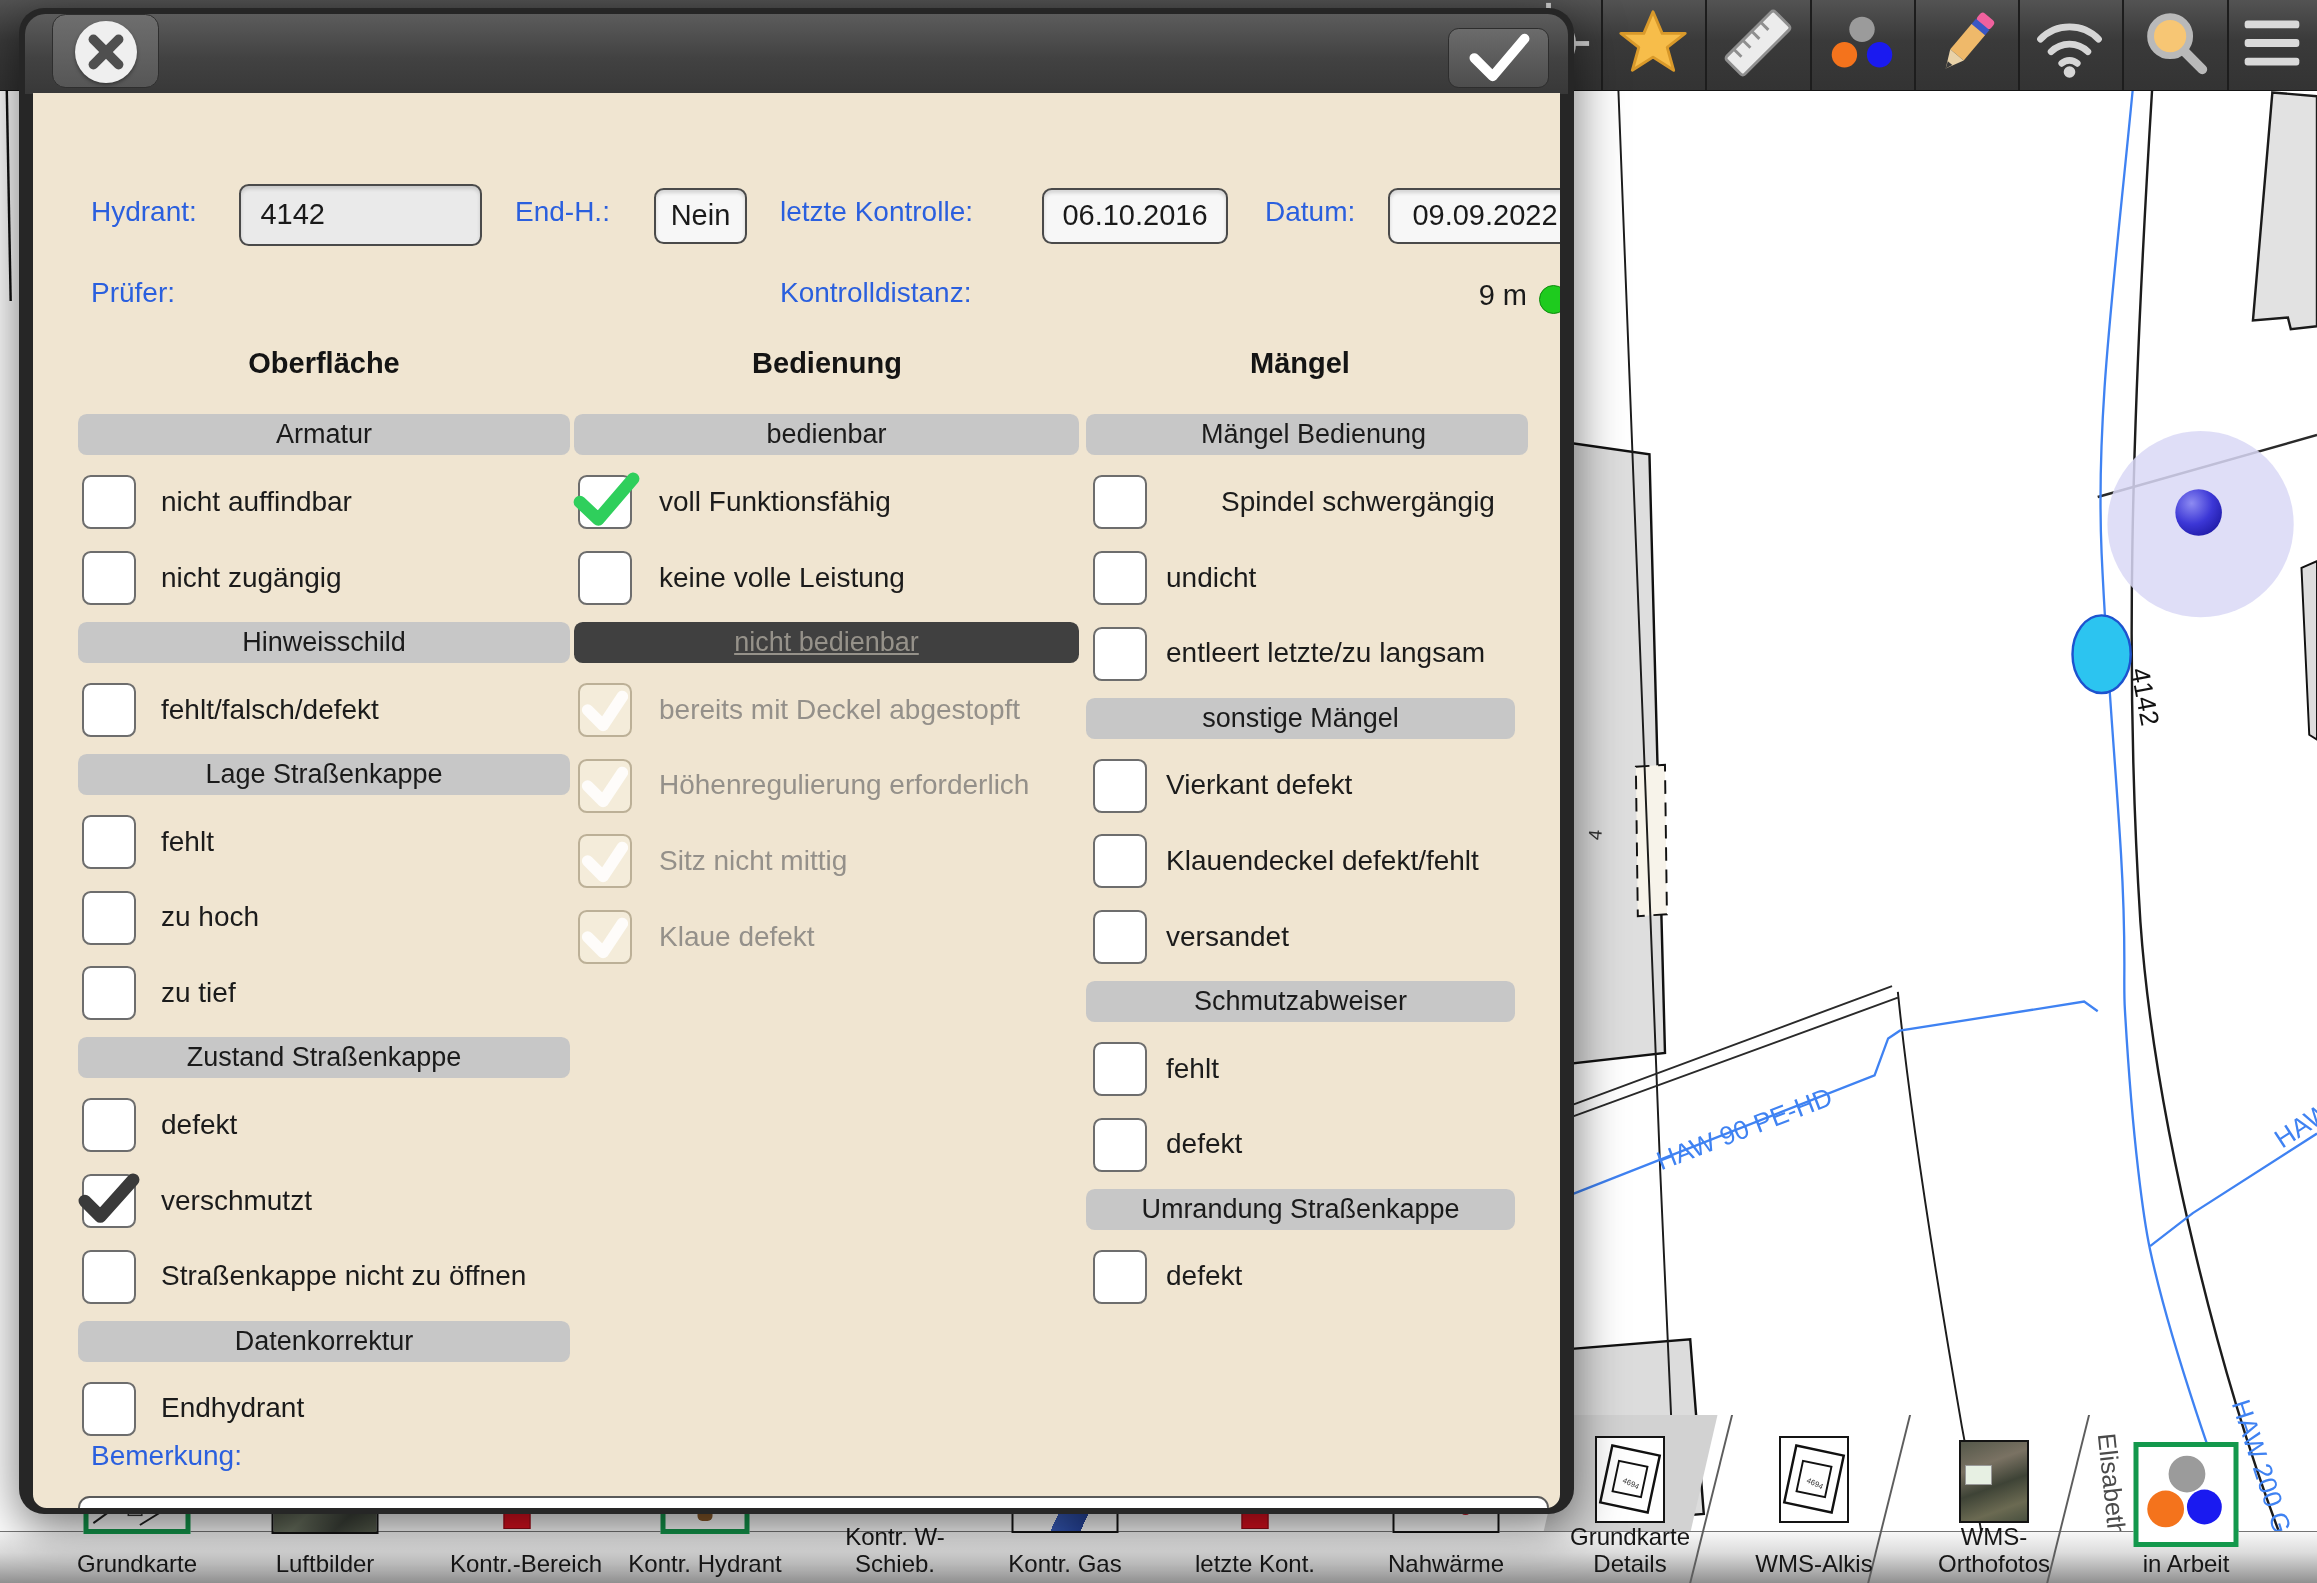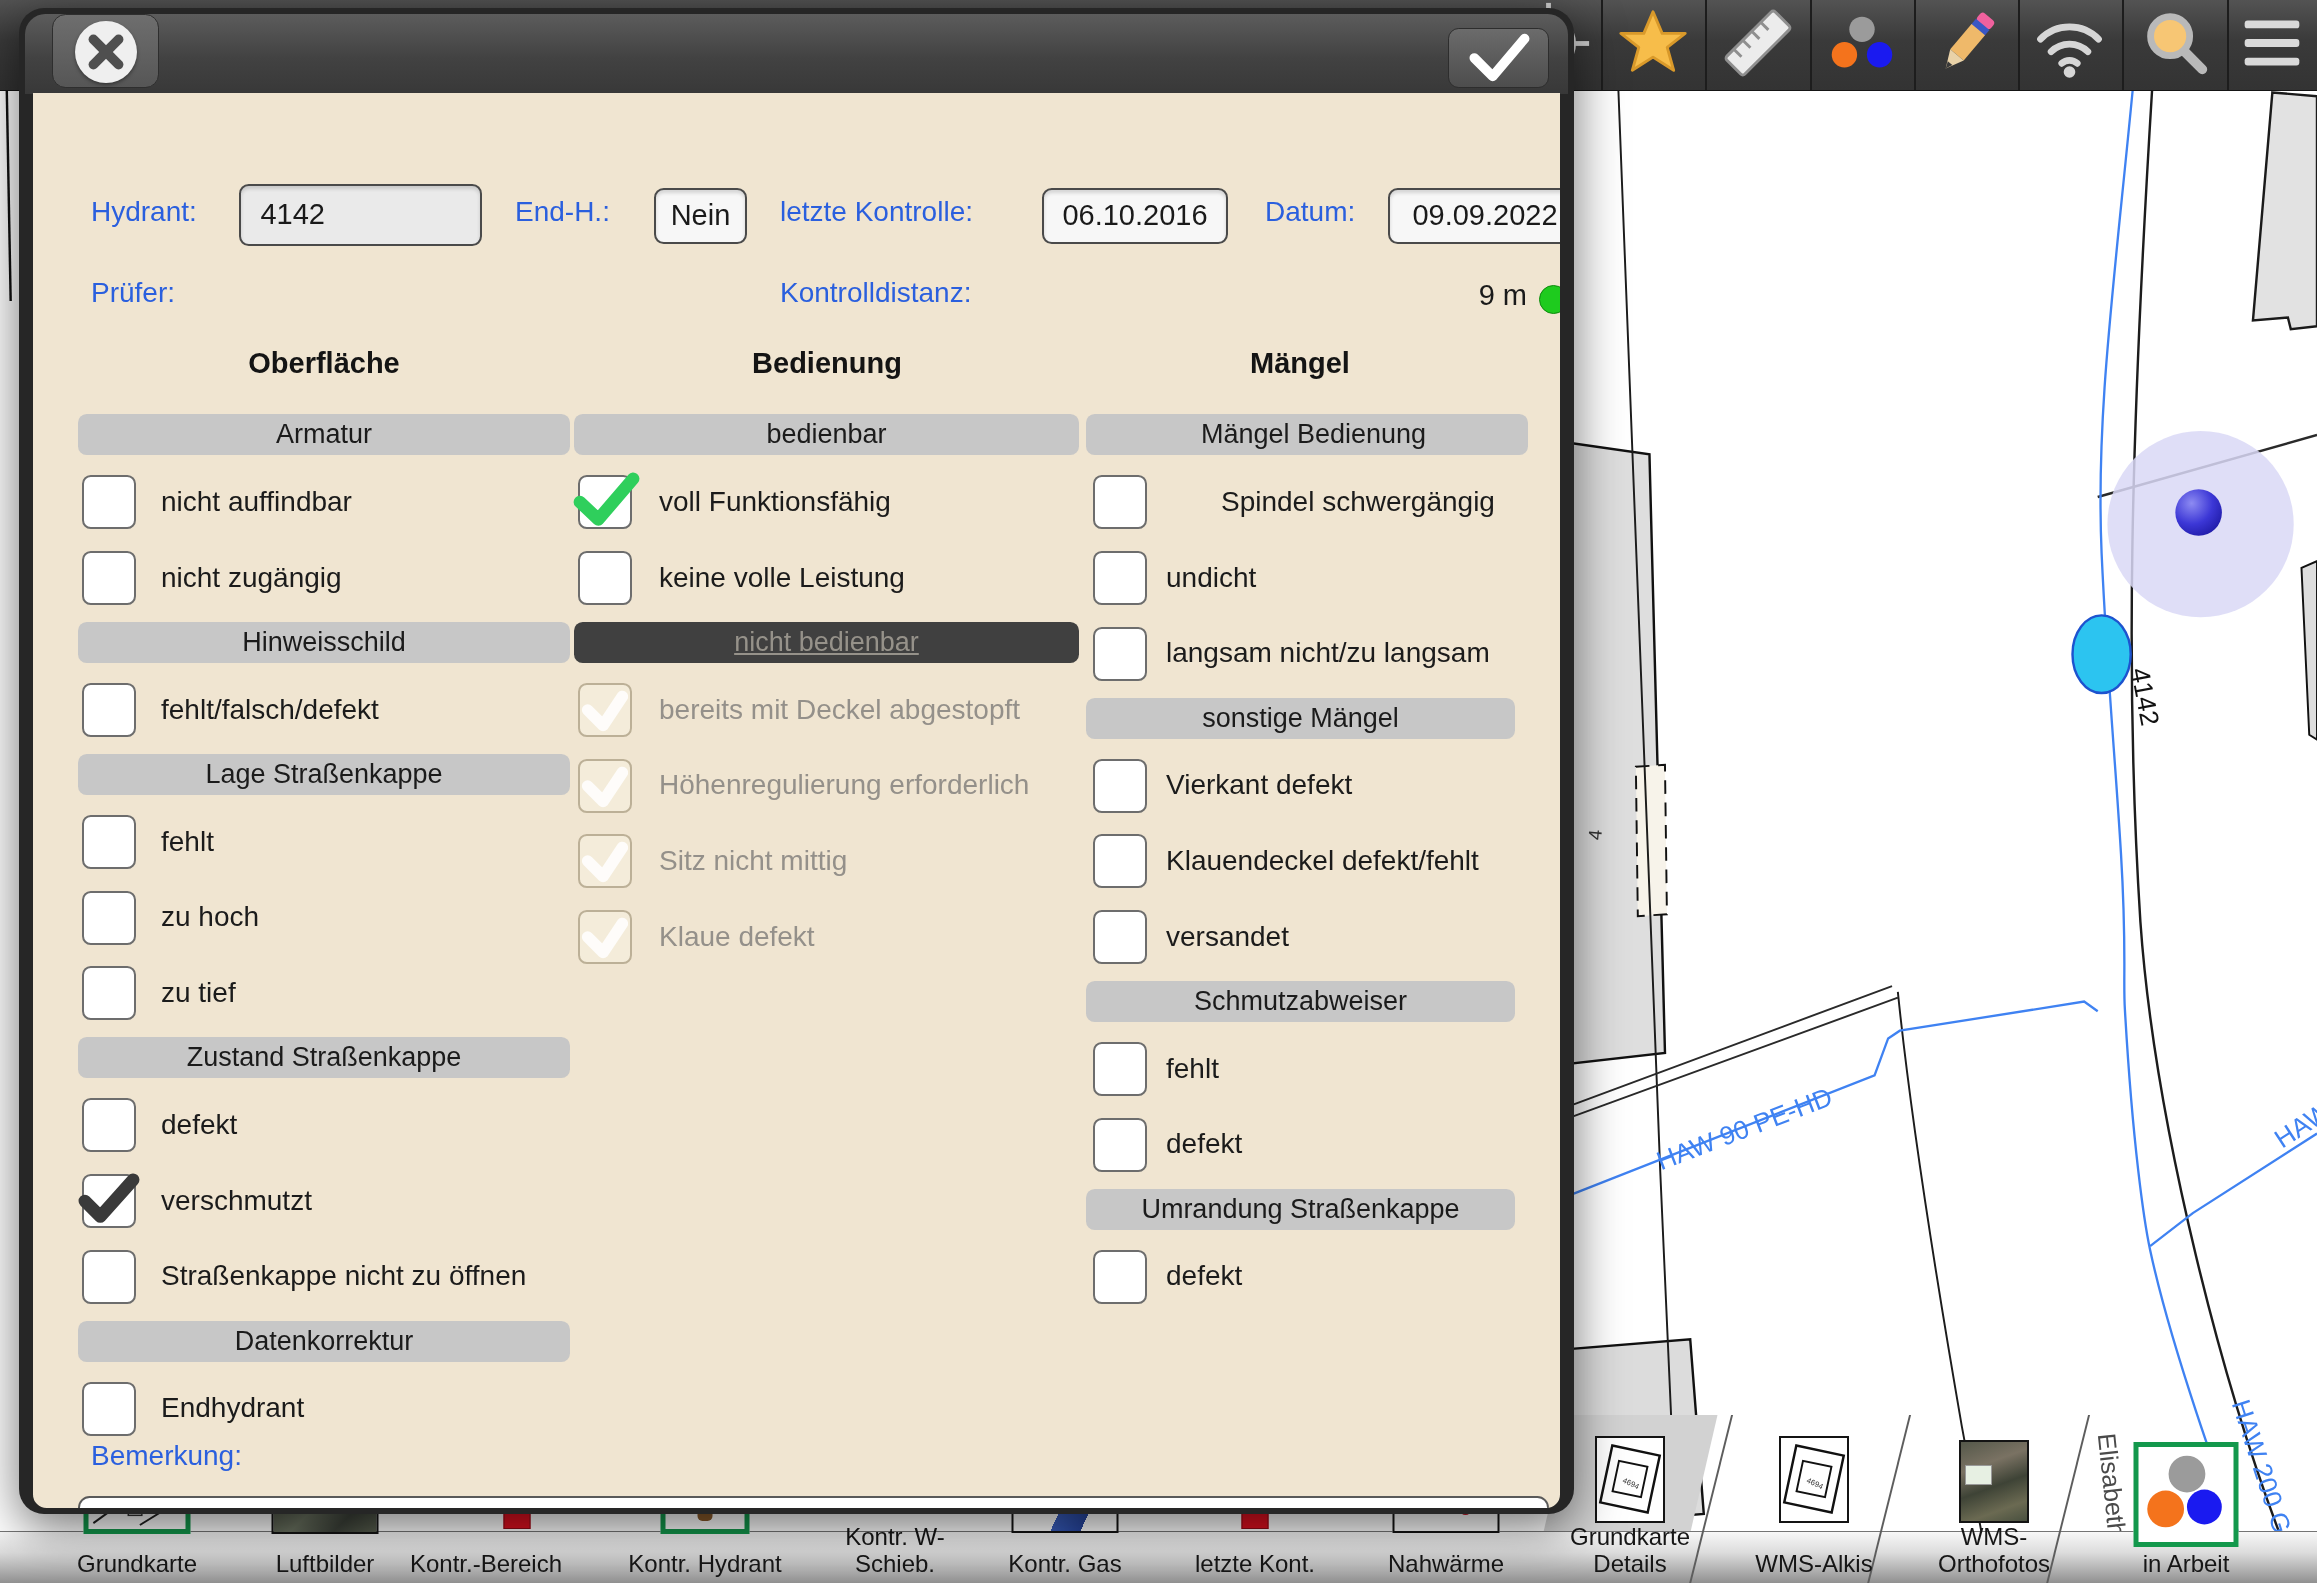--- a/index.html
+++ b/index.html
@@ -191,21 +191,21 @@
             <text x="24" y="16" font-size="8" fill="#444">4694</text>
           </svg></div>
         <div class="bt-label" style="left: 137px; top: 1550px;">Grundkarte</div>
       </div>
       <div class="bt-btn">
         <div class="thumb plain" style="left: 325px; top: 1489px; width: 107px; height: 45px; background: linear-gradient(135deg, rgb(74, 79, 66), rgb(107, 115, 97) 40%, rgb(61, 66, 58) 70%, rgb(88, 95, 78));"></div>
         <div class="bt-label" style="left: 325px; top: 1550px;">Luftbilder</div>
       </div>
       <div class="bt-btn">
         <div class="thumb " style="left: 517px; top: 1502px; width: 27px; height: 27px; background: rgb(224, 16, 32); border: 1.9px solid rgb(143, 10, 22);"></div>
-        <div class="bt-label" style="left: 486px; top: 1550px;">Kontr.-Bereich</div>
+        <div class="bt-label" style="left: 526px; top: 1550px;">Kontr.-Bereich</div>
       </div>
       <div class="bt-btn">
         <div class="thumb sel" style="left: 705px; top: 1485px; width: 89px; height: 49px;">
           <div style="width:15.5px;height:27px;margin:3.9px auto 0;background:#8a5a2a;border-radius:4.9px;"></div>
         </div>
         <div class="bt-label" style="left: 705px; top: 1550px;">Kontr. Hydrant</div>
       </div>
       <div class="bt-btn">
         <div class="bt-label" style="left: 895px; top: 1523px;">Kontr. W-</div>
         <div class="bt-label" style="left: 895px; top: 1550px;">Schieb.</div>
@@ -361,21 +361,21 @@
               <path d="M10,28 L26,44 L46,14" fill="none" stroke="rgba(255,255,255,0.85)" stroke-width="12" stroke-linecap="round" stroke-linejoin="round"></path>
             </svg></div>
           <div class="cb-label disabled" style="left: 626px; top: 828px;">Klaue defekt</div>
           <div class="col-title" style="left: 1267px; top: 254px;">Mängel</div>
           <div class="sec-bar" style="left: 1053px; top: 321px; width: 429px; padding-left: 13px;">Mängel Bedienung</div>
           <div class="cb" style="left: 1060px; top: 382px;"></div>
           <div class="cb-label" style="left: 1188px; top: 393px; text-align: right;">Spindel schwergängig</div>
           <div class="cb" style="left: 1060px; top: 458px;"></div>
           <div class="cb-label" style="left: 1133px; top: 469px;">undicht</div>
           <div class="cb" style="left: 1060px; top: 534px;"></div>
-          <div class="cb-label" style="left: 1133px; top: 544px;">langsam nicht/zu langsam</div>
+          <div class="cb-label" style="left: 1133px; top: 544px;">entleert letzte/zu langsam</div>
           <div class="sec-bar" style="left: 1053px; top: 605px; width: 429px;">sonstige Mängel</div>
           <div class="cb" style="left: 1060px; top: 666px;"></div>
           <div class="cb-label" style="left: 1133px; top: 676px;">Vierkant defekt</div>
           <div class="cb" style="left: 1060px; top: 741px;"></div>
           <div class="cb-label" style="left: 1133px; top: 752px;">Klauendeckel defekt/fehlt</div>
           <div class="cb" style="left: 1060px; top: 817px;"></div>
           <div class="cb-label" style="left: 1133px; top: 828px;">versandet</div>
           <div class="sec-bar" style="left: 1053px; top: 888px; width: 429px;">Schmutzabweiser</div>
           <div class="cb" style="left: 1060px; top: 949px;"></div>
           <div class="cb-label" style="left: 1133px; top: 960px;">fehlt</div>

